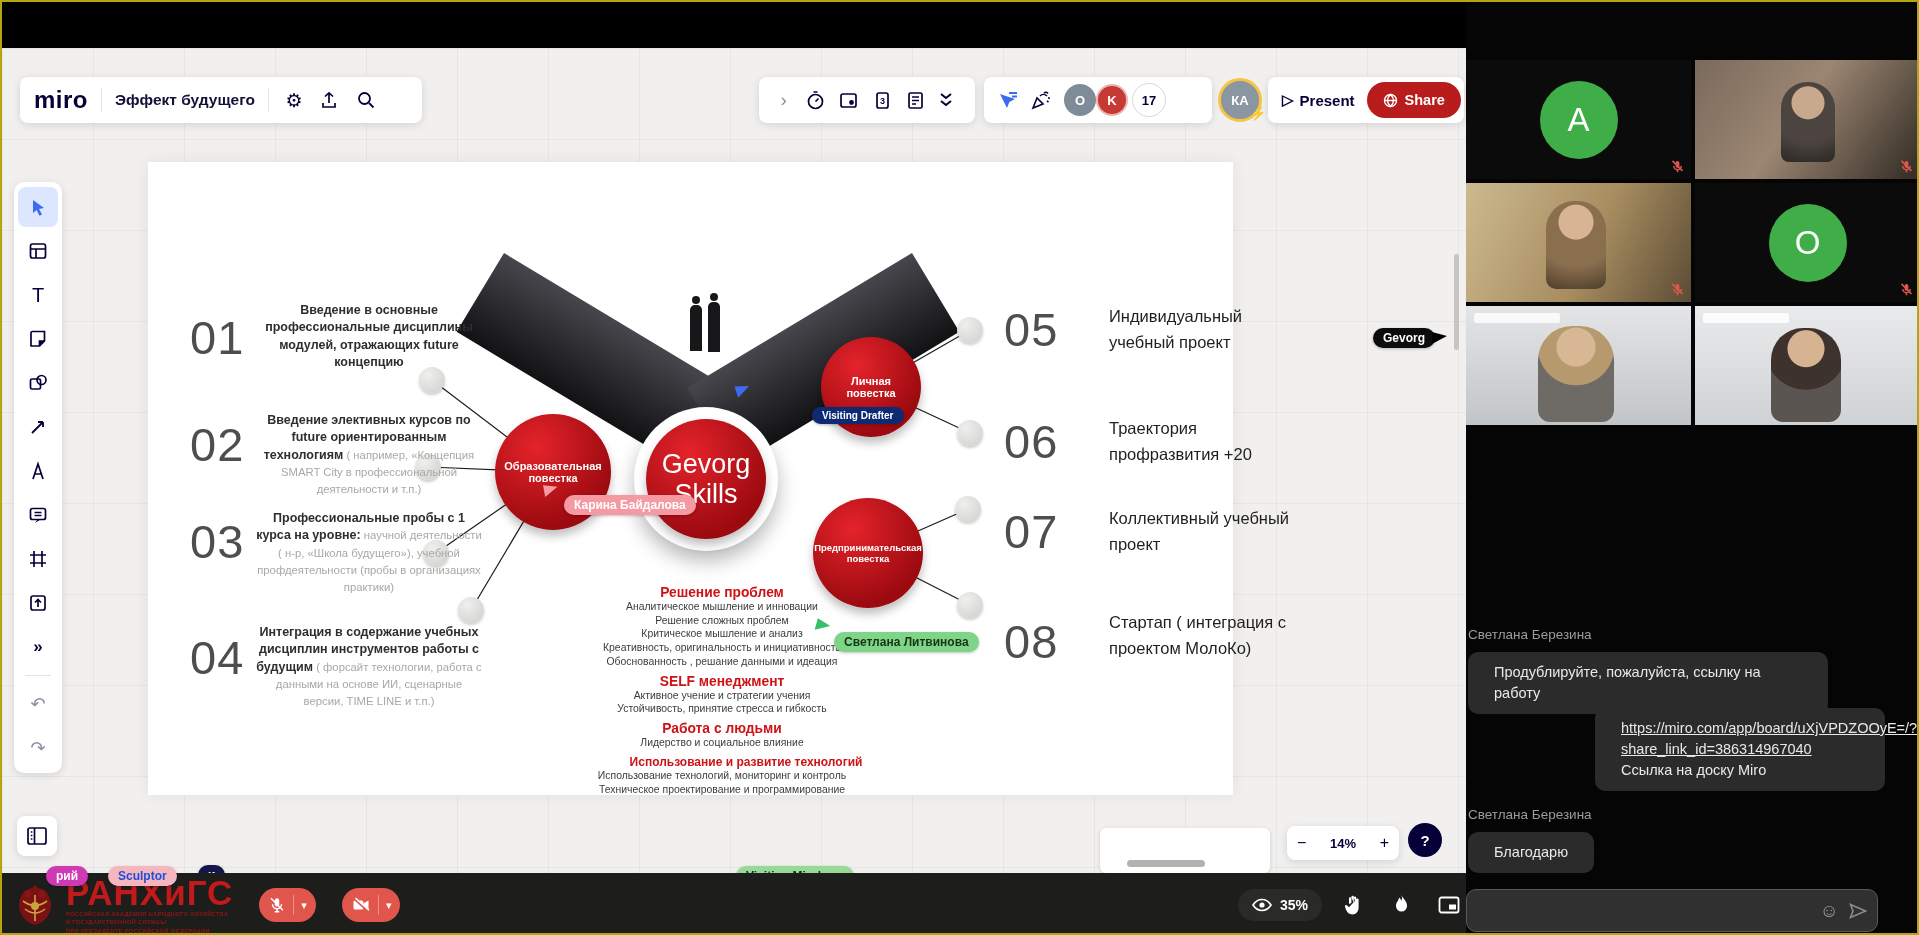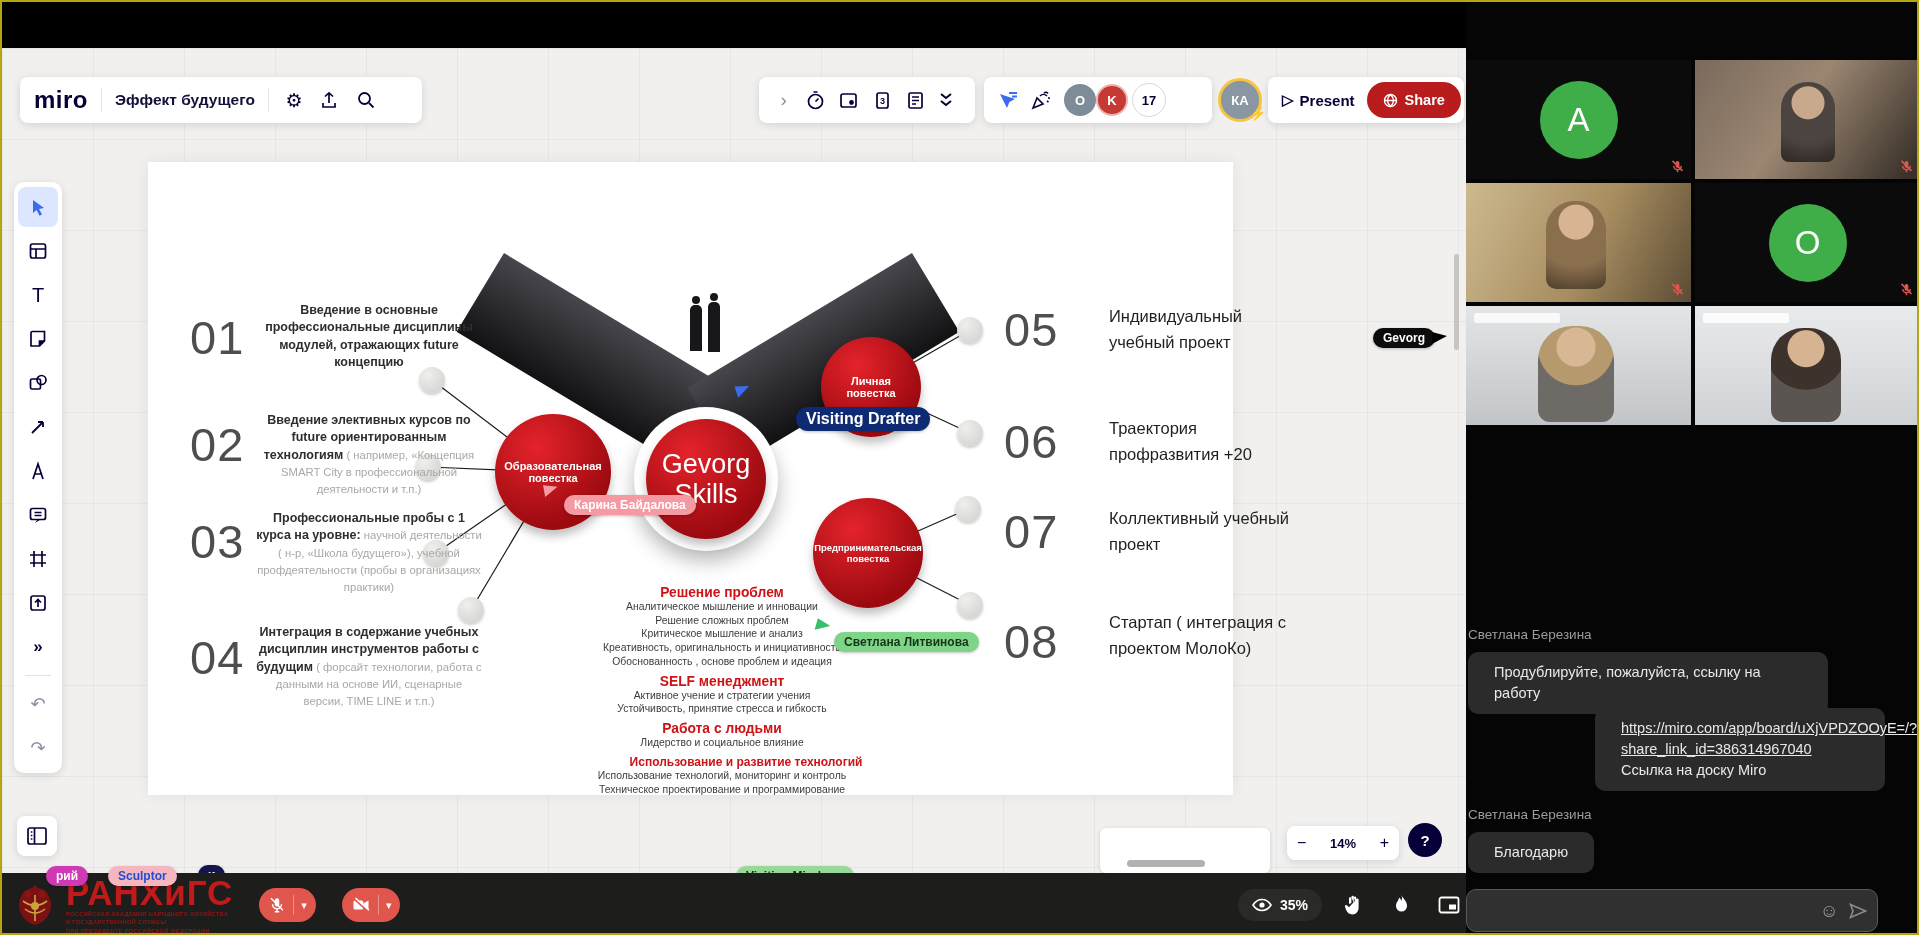--- a/index.html
+++ b/index.html
@@ -332,33 +332,33 @@
       <div class="ritem" style="left:928px;top:344px;">Коллективный учебный проект</div>
       <div class="num" style="left:856px;top:452px;">08</div>
       <div class="ritem" style="left:928px;top:448px;">Стартап ( интеграция с проектом МолоКо)</div>
 
       <div class="abs" id="skills">
         <div class="sk-h">Решение проблем</div>
         <div class="sk-l">Аналитическое мышление и инновации</div>
         <div class="sk-l">Решение сложных проблем</div>
         <div class="sk-l">Критическое мышление и анализ</div>
         <div class="sk-l">Креативность, оригинальность и инициативность</div>
-        <div class="sk-l">Обоснованность , основе проблем и идеация</div>
+        <div class="sk-l">Обоснованность , решание данными и идеация</div>
         <div class="sk-h">SELF менеджмент</div>
         <div class="sk-l">Активное учение и стратегии учения</div>
         <div class="sk-l">Устойчивость, принятие стресса и гибкость</div>
         <div class="sk-h">Работа с людьми</div>
         <div class="sk-l">Лидерство и  социальное влияние</div>
         <div class="sk-h big">Использование и развитие технологий</div>
         <div class="sk-l">Использование технологий, мониторинг и контроль</div>
         <div class="sk-l">Техническое проектирование и программирование</div>
       </div>
 
       <div class="cur" style="left:588px;top:222px;border-left:14px solid #3d6bf0;transform:rotate(-18deg);"></div>
-      <div class="tag" style="left:648px;top:245px;background:#0d2a73;color:#fff;font-size:16px;">Visiting Drafter</div>
+      <div class="tag" style="left:664px;top:245px;background:#0d2a73;color:#fff;font-size:10px;">Visiting Drafter</div>
       <div class="cur" style="left:396px;top:322px;border-left:14px solid #f59aa2;transform:rotate(-10deg);"></div>
       <div class="tag" style="left:416px;top:333px;background:#f59aa2;color:#fff;">Карина Байдалова</div>
       <div class="cur" style="left:668px;top:458px;border-left:14px solid #35c06a;transform:rotate(16deg);"></div>
       <div class="tag" style="left:686px;top:470px;background:#7ed487;color:#173317;">Светлана Литвинова</div>
     </div>
 
     <div class="abs" id="vscroll"></div>
     <div class="abs" id="partialpanel"></div>
     <div class="abs" id="hthumb"></div>
     <div class="abs card" id="zoombar">

